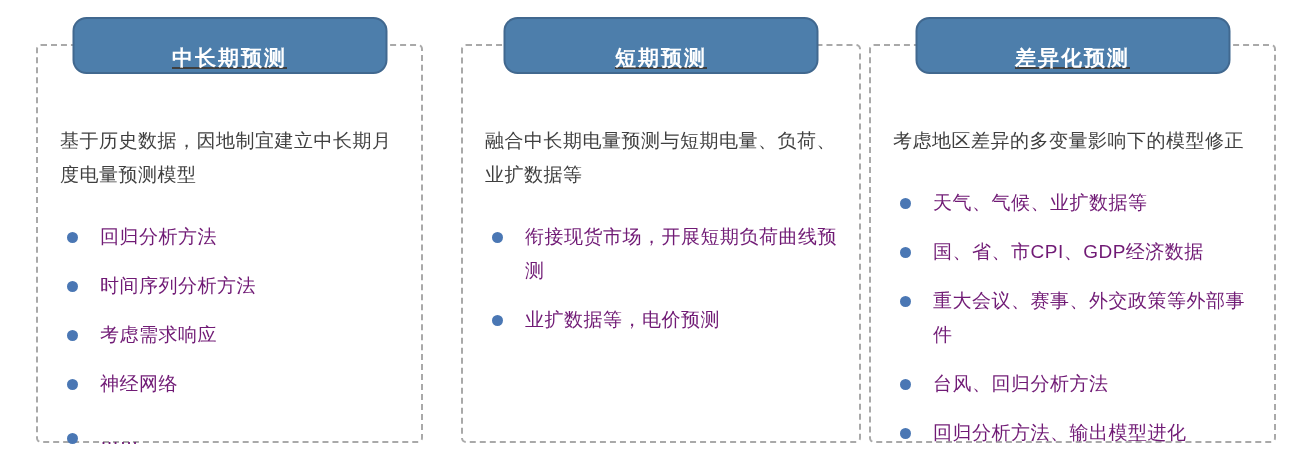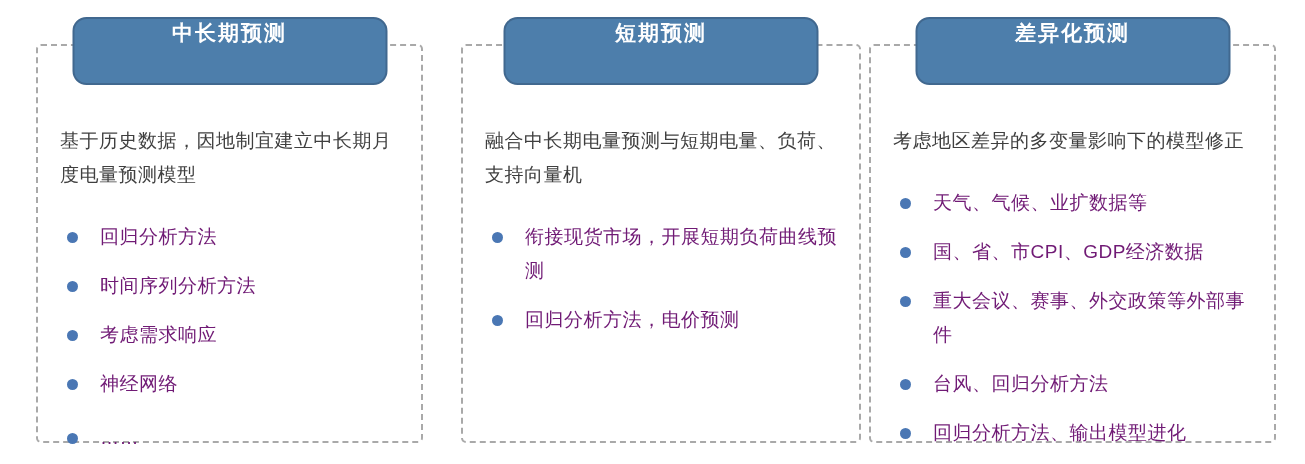--- a/index.html
+++ b/index.html
@@ -26,27 +26,28 @@
   .panel-1 { left: 36px;  width: 387px; }
   .panel-2 { left: 461px; width: 400px; }
   .panel-3 { left: 869px; width: 407px; }
 
   .title-badge {
     position: absolute;
     top: -29px;
     left: 50%;
     transform: translateX(-50%);
     width: 315px;
-    height: 68px;
+    height: 57px;
     background: #4d7eab;
     border: 2px solid #41688f;
     border-radius: 14px;
     display: flex;
-    align-items: flex-start;
+    align-items: flex-end;
     justify-content: center;
+    text-decoration: underline;
   }
   .title-badge .title-text {
     color: #ffffff;
     font-size: 21px;
     font-weight: bold;
     letter-spacing: 2px;
   }
   .panel-body {
     padding: 50px 14px 0 22px;
   }
@@ -101,24 +102,24 @@
         <li class="spaced-top"><span class="dot"></span><span>……</span></li>
       </ul>
     </div>
   </div>
 
   <div class="panel panel-2">
     <div class="title-badge">
       <span class="title-text">短期预测</span>
     </div>
     <div class="panel-body">
-      <div class="description">融合中长期电量预测与短期电量、负荷、支持向量机</div>
+      <div class="description">融合中长期电量预测与短期电量、负荷、业扩数据等</div>
       <ul class="bullet-list">
         <li><span class="dot"></span><span>衔接现货市场，开展短期负荷曲线预测</span></li>
-        <li><span class="dot"></span><span>回归分析方法，电价预测</span></li>
+        <li><span class="dot"></span><span>业扩数据等，电价预测</span></li>
       </ul>
     </div>
   </div>
 
   <div class="panel panel-3">
     <div class="title-badge">
       <span class="title-text">差异化预测</span>
     </div>
     <div class="panel-body">
       <div class="description">考虑地区差异的多变量影响下的模型修正</div>

